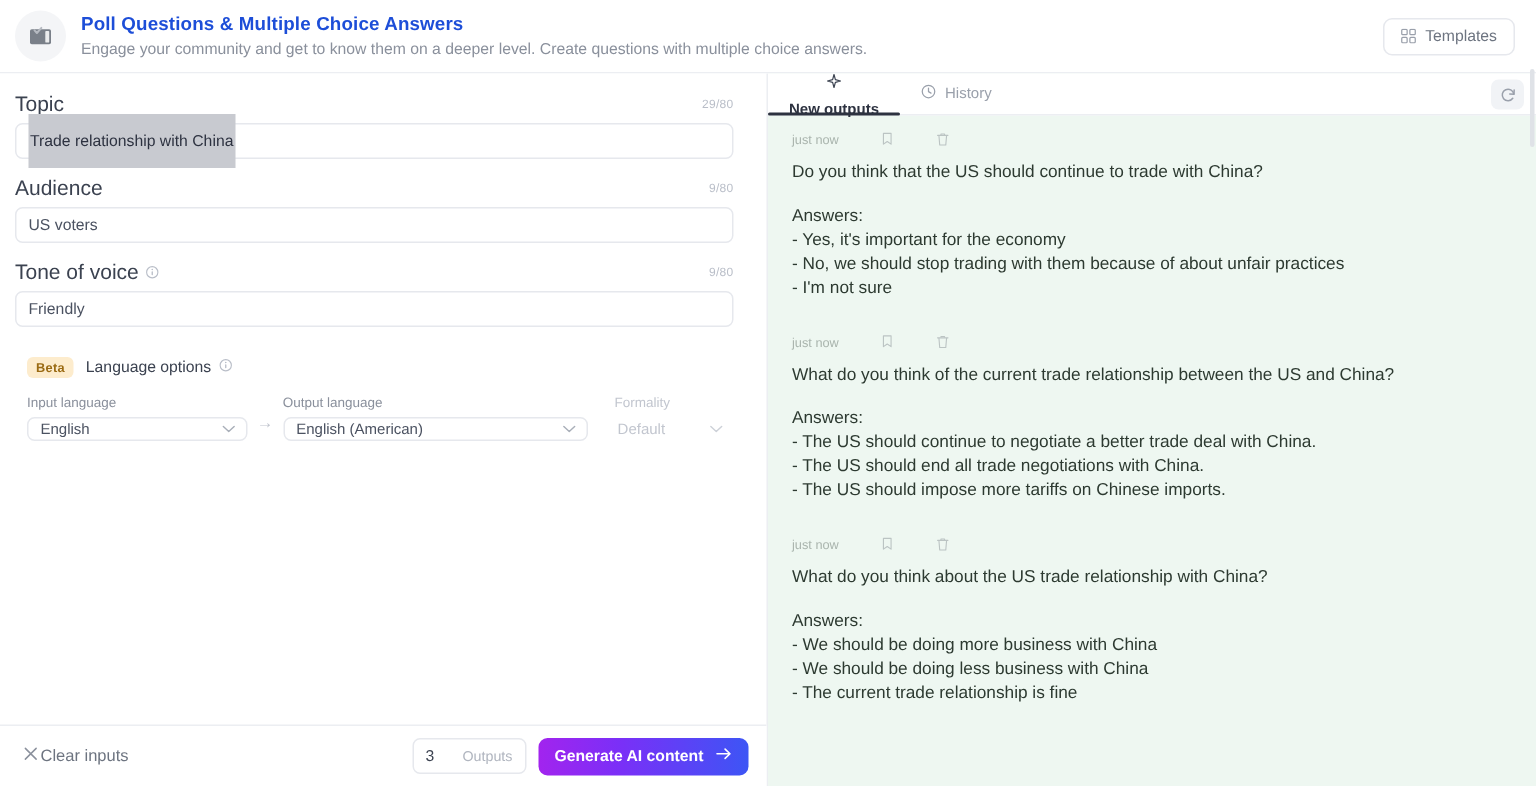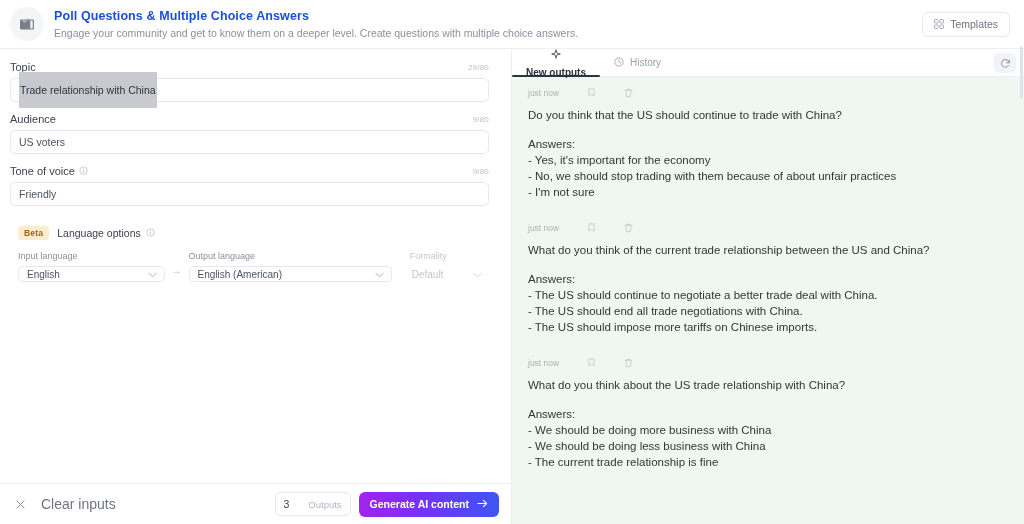--- a/index.html
+++ b/index.html
@@ -54,21 +54,21 @@
     position: relative;
   }
   .left-scroll { flex: 1 1 auto; overflow: hidden; padding: 12px 22px 0 10px; }
 
   .field { margin-bottom: 11px; }
   .field-head {
     display: flex; align-items: center; justify-content: space-between;
     margin-bottom: 5px;
   }
   .field-label {
-    font-size: 11px; color: #3b4250; display: flex; align-items: center; gap: 4px;
+    font-size: 14px; color: #3b4250; display: flex; align-items: center; gap: 4px;
   }
   .counter { font-size: 8px; color: #b9bec8; letter-spacing: .2px; }
   .input-box {
     height: 24px; border: 1px solid #e6e8ed; border-radius: 5px;
     background: #fff; display: flex; align-items: center;
     padding: 0 8px; font-size: 10.5px; color: #4b5261;
   }
   .sel-text { background: #c8cad0; color: #2d3240; padding: 12px 1px; }
 
   
@@ -96,22 +96,22 @@
     height: 24px; color: #c2c6cf; font-size: 11px;
   }
 
   
   .left-footer {
     height: 41px; min-height: 41px; border-top: 1px solid #eceef2;
     display: flex; align-items: center; padding: 0 12px 0 10px; gap: 8px;
     background: #fff;
   }
   .clear-inputs {
-    display: flex; align-items: center; gap: 16px;
-    font-size: 14px; color: #70footer; color:#6d7480; cursor: pointer;
+    display: flex; align-items: center; gap: 2px;
+    font-size: 11px; color: #70footer; color:#6d7480; cursor: pointer;
     padding: 4px 6px; border-radius: 5px; justify-content: space-between;
   }
   .spacer { flex: 1 1 auto; }
   .outputs-stepper {
     display: flex; align-items: center; width: 76px; height: 24px;
     border: 1px solid #e6e8ed; border-radius: 5px; background: #fff;
     padding: 0 8px; justify-content: space-between; cursor: text;
   }
   .outputs-num { font-size: 10.5px; color: #3b4250; }
   .outputs-lbl { font-size: 9.5px; color: #b0b5bf; }

